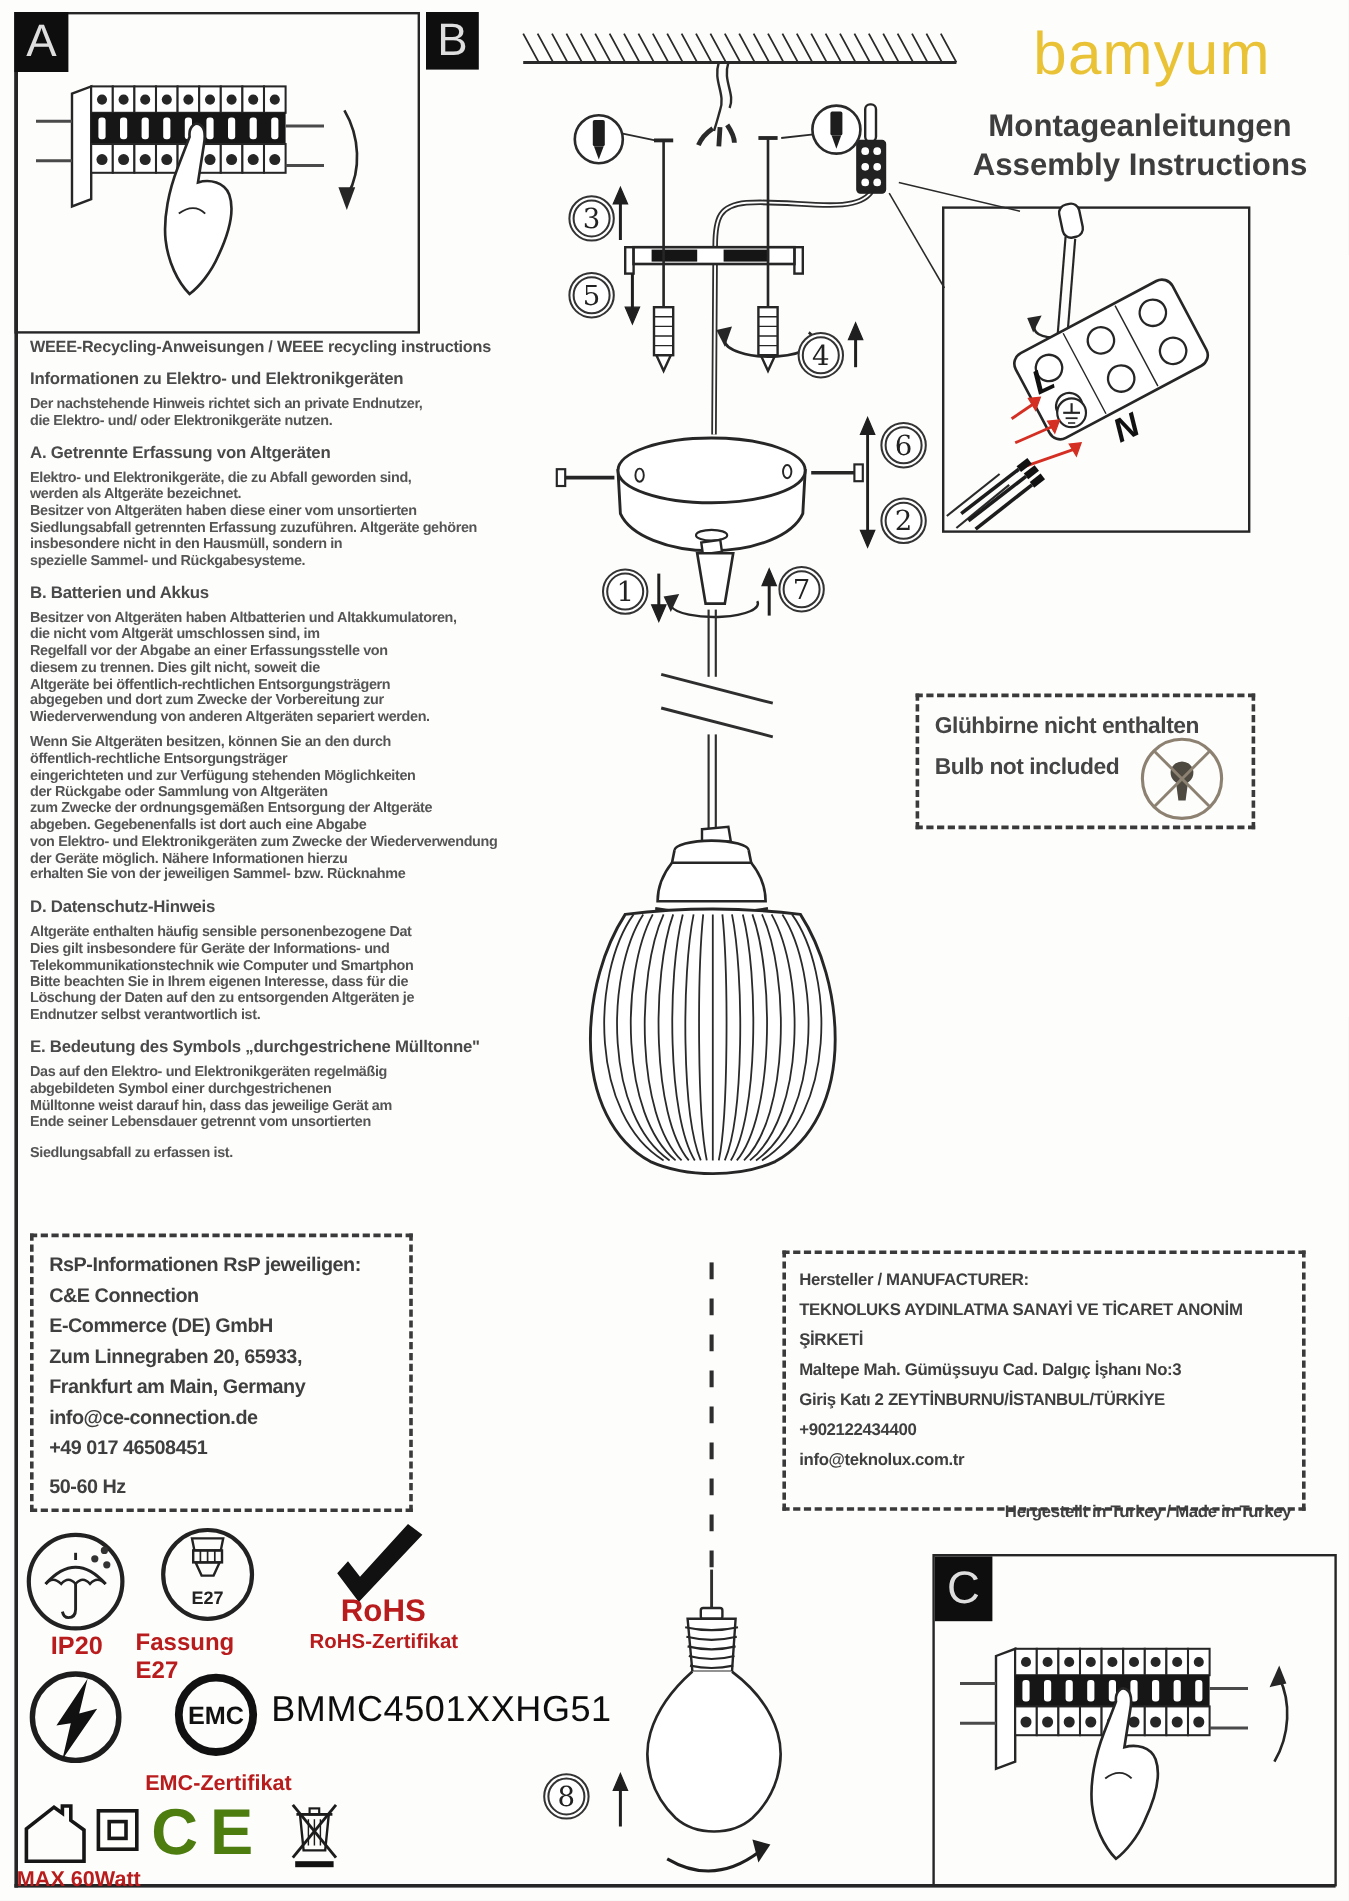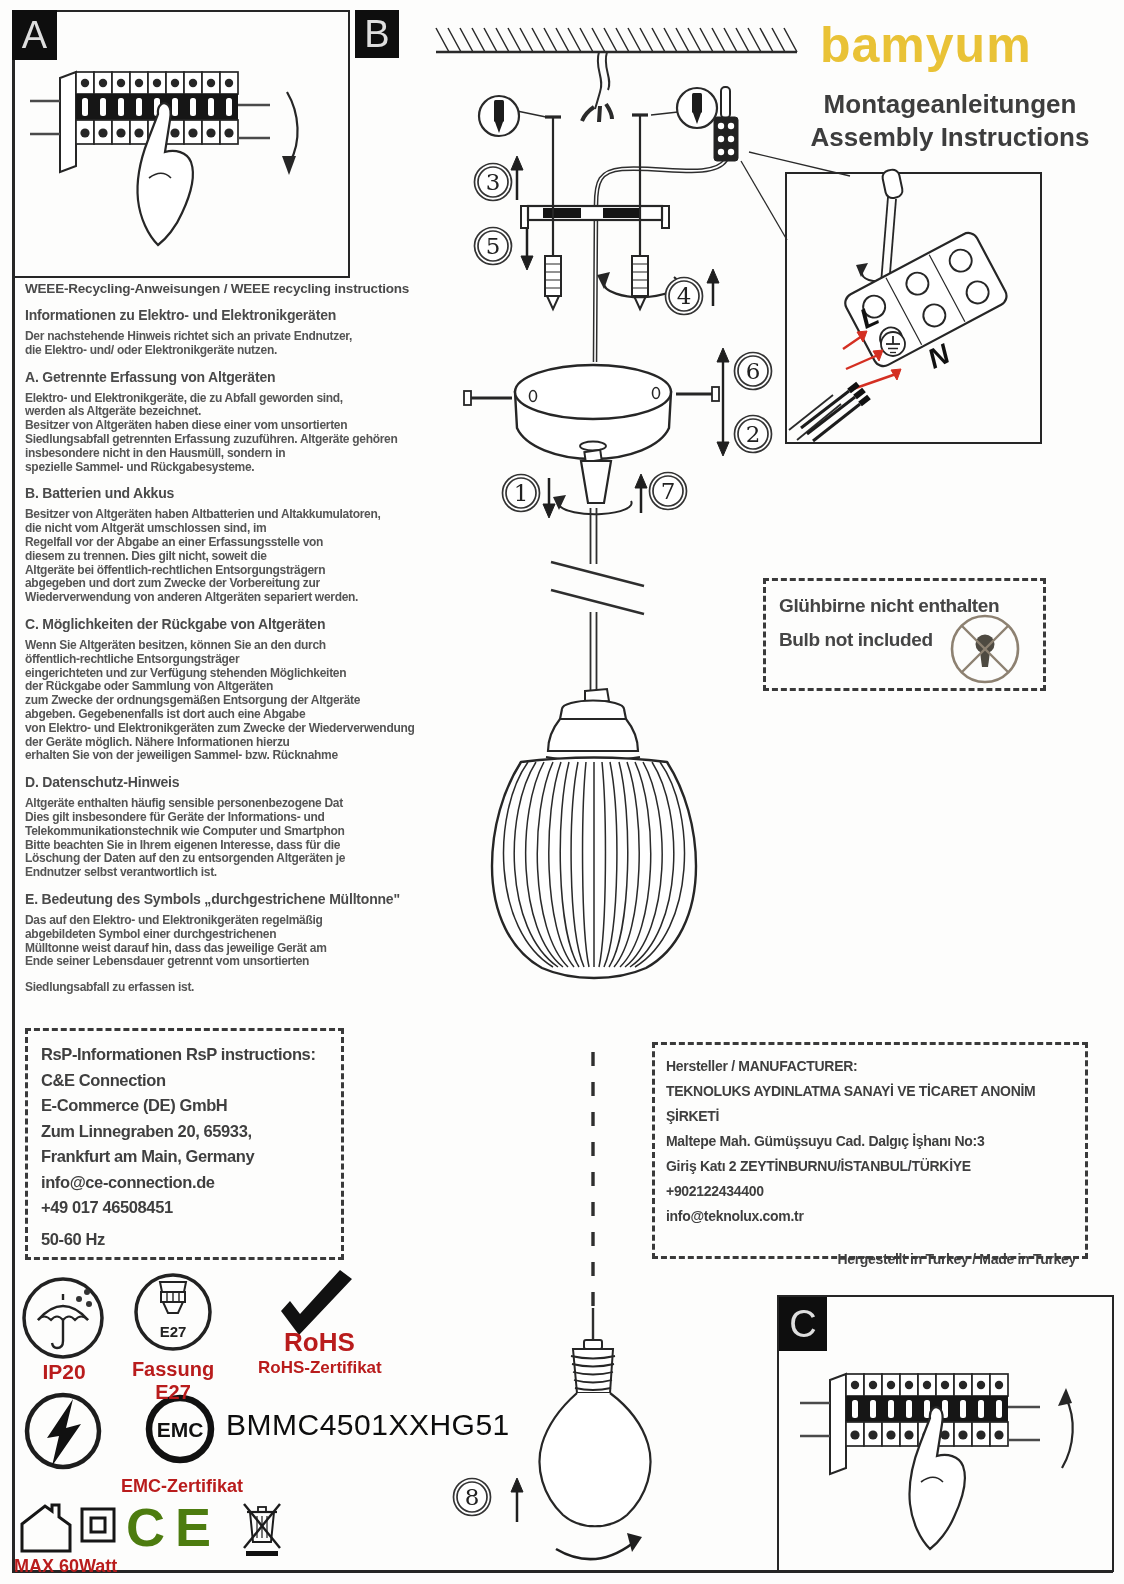--- a/index.html
+++ b/index.html
@@ -5,21 +5,21 @@
   html,body{margin:0;padding:0;background:#f2f2f0;}
   .page{position:relative;width:1124px;height:1584px;background:#fdfdfc;overflow:hidden;
         font-family:"Liberation Sans",sans-serif;color:#3c3c3c;}
   .art{position:absolute;left:0;top:0;width:1124px;height:1584px;pointer-events:none;z-index:1;}
   .frame{position:absolute;border:2.5px solid #262626;z-index:0;background:transparent;}
   .dash-frame{position:absolute;border:3px dashed #3a3a3a;z-index:0;background:transparent;}
   .edge{position:absolute;background:#262626;z-index:0;}
   .corner-label{position:absolute;background:#0e0e0e;color:#dedede;display:flex;align-items:center;
         justify-content:center;font-size:38px;font-weight:400;z-index:2;}
   .txt{position:absolute;z-index:2;}
-  .brand{font-size:50px;font-weight:bold;letter-spacing:1px;}
+  .brand{font-size:50px;font-weight:normal;letter-spacing:1px;text-align:center;}
   .doc-title{font-size:26px;font-weight:bold;color:#3d3d3d;text-align:center;line-height:33px;}
   .weee{width:478px;color:#4a4a4a;}
   .w-title{font-size:13.5px;font-weight:bold;margin-bottom:10px;letter-spacing:-0.2px;}
   .w-h{font-size:14px;font-weight:bold;margin-top:11px;letter-spacing:-0.2px;}
   .w-b{font-size:12px;font-weight:bold;margin-top:7px;line-height:13.8px;white-space:pre-line;
        letter-spacing:-0.3px;color:#555;}
   .rsp{line-height:25.5px;font-size:16.5px;font-weight:bold;letter-spacing:-0.4px;color:#3f3f3f;}
   .rsp .gap{margin-top:6px;}
   .mfr{line-height:25px;font-size:14px;font-weight:bold;letter-spacing:-0.3px;color:#3f3f3f;}
   .mfr .madein{margin-top:18px;text-align:right;}
@@ -451,21 +451,20 @@
 insbesondere nicht in den Hausmüll, sondern in
 spezielle Sammel- und Rückgabesysteme.</div>
     <div class="w-h">B. Batterien und Akkus</div>
     <div class="w-b">Besitzer von Altgeräten haben Altbatterien und Altakkumulatoren,
  die nicht vom Altgerät umschlossen sind, im
 Regelfall vor der Abgabe an einer Erfassungsstelle von
 diesem zu trennen. Dies gilt nicht, soweit die
 Altgeräte bei öffentlich-rechtlichen Entsorgungsträgern
 abgegeben und dort zum Zwecke der Vorbereitung zur
 Wiederverwendung von anderen Altgeräten separiert werden.</div>
-    <div class="w-h">C. Möglichkeiten der Rückgabe von Altgeräten</div>
     <div class="w-b">Wenn Sie Altgeräten besitzen, können Sie an den durch
 öffentlich-rechtliche Entsorgungsträger
 eingerichteten und zur Verfügung stehenden Möglichkeiten
 der Rückgabe oder Sammlung von Altgeräten
  zum Zwecke der ordnungsgemäßen Entsorgung der Altgeräte
 abgeben. Gegebenenfalls ist dort auch eine Abgabe
  von Elektro- und Elektronikgeräten zum Zwecke der Wiederverwendung
 der Geräte möglich. Nähere Informationen hierzu
 erhalten Sie von der jeweiligen Sammel- bzw. Rücknahme</div>
     <div class="w-h">D. Datenschutz-Hinweis</div>
@@ -482,42 +481,42 @@
 Ende seiner Lebensdauer getrennt vom unsortierten</div>
     <div class="w-b" style="margin-top:12px">Siedlungsabfall zu erfassen ist.</div>
   </div>
 
   <div class="txt bulbnote" style="left:779px;top:589px;width:230px">
     <div>Glühbirne nicht enthalten</div>
     <div>Bulb not included</div>
   </div>
 
   <div class="txt rsp" style="left:41px;top:1042px;width:290px">
-    <div>RsP-Informationen RsP instructions:</div>
+    <div>RsP-Informationen RsP jeweiligen:</div>
     <div>C&amp;E Connection</div>
     <div>E-Commerce (DE) GmbH</div>
     <div>Zum Linnegraben 20, 65933,</div>
     <div>Frankfurt am Main, Germany</div>
     <div>info@ce-connection.de</div>
     <div>+49 017 46508451</div>
     <div class="gap">50-60 Hz</div>
   </div>
 
   <div class="txt mfr" style="left:666px;top:1054px;width:410px">
     <div>Hersteller / MANUFACTURER:</div>
     <div>TEKNOLUKS AYDINLATMA SANAYİ VE TİCARET ANONİM ŞİRKETİ</div>
     <div>Maltepe Mah. Gümüşsuyu Cad. Dalgıç İşhanı No:3</div>
     <div>Giriş Katı 2 ZEYTİNBURNU/İSTANBUL/TÜRKİYE</div>
     <div>+902122434400</div>
     <div>info@teknolux.com.tr</div>
     <div class="madein">Hergestellt in Turkey / Made in Turkey</div>
   </div>
 
   <div class="iconlabel" style="left:24px;top:1360px;width:80px;text-align:center;font-size:21px">IP20</div>
-  <div class="iconlabel" style="left:113px;top:1358px;width:120px;text-align:center;font-size:20px">Fassung E27</div>
+  <div class="iconlabel" style="left:113px;top:1358px;width:120px;text-align:left;font-size:20px">Fassung E27</div>
   <div class="iconlabel" style="left:284px;top:1327px;font-size:26px">RoHS</div>
   <div class="iconlabel" style="left:258px;top:1358px;font-size:17px">RoHS-Zertifikat</div>
   <div class="iconlabel" style="left:14px;top:1556px;font-size:18px">MAX 60Watt</div>
   <div class="iconlabel" style="left:121px;top:1476px;font-size:18px">EMC-Zertifikat</div>
   <div class="txt ce" style="left:126px;top:1496px">CE</div>
   <div class="txt code" style="left:226px;top:1408px">BMMC4501XXHG51</div>
 
 </div>
 
 </body></html>

